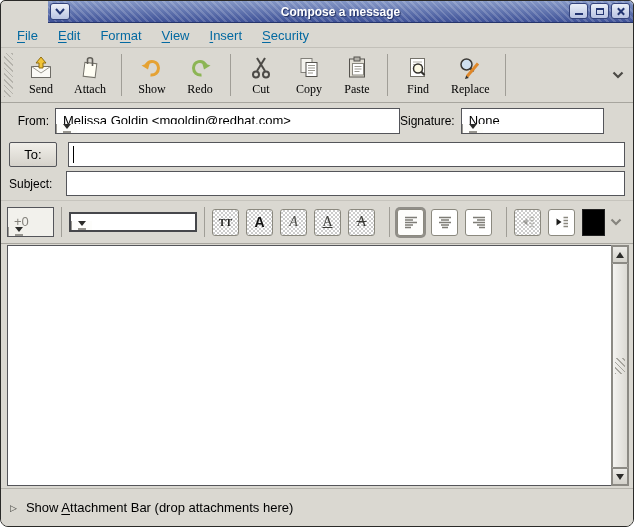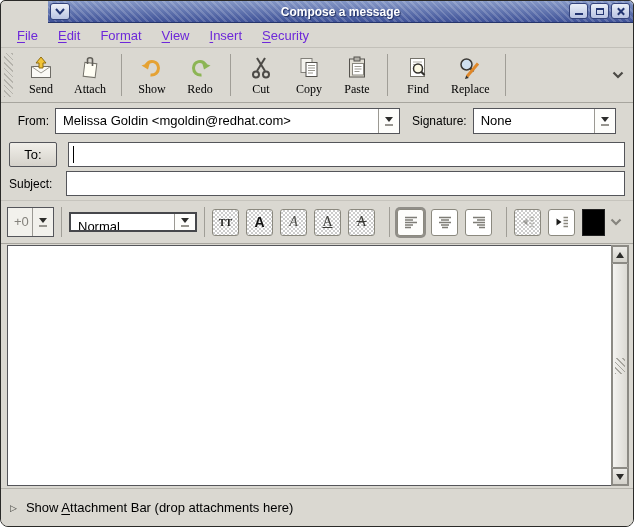--- a/index.html
+++ b/index.html
@@ -45,21 +45,21 @@
   .g-close::before,.g-close::after {
     content:""; position:absolute; left:4px; top:0; width:2px; height:9px; background:#233572;
   }
   .g-close::before { transform:rotate(45deg); }
   .g-close::after { transform:rotate(-45deg); }
   
   .menubar {
     height:25px; flex:0 0 25px; display:flex; align-items:center;
     padding-left:8px; background:#dad8d1; border-bottom:1px solid #c2c0b9;
   }
-  .menu-item { font-size:13px; color:#6d28d9; padding:1px 8px; margin-right:4px; cursor:default; }
+  .menu-item { font-size:13px; color:#0369a1; padding:1px 8px; margin-right:4px; cursor:default; }
   .mn { text-decoration:underline; text-underline-offset:2px; }
   
   .toolbar {
     height:55px; flex:0 0 55px; display:flex; align-items:center;
     border-bottom:1px solid #a7a59e; padding-right:4px;
   }
   .handle {
     width:9px; height:44px; margin:0 4px 0 3px;
     background-image:repeating-linear-gradient(45deg,#b5b3ac 0 1px,transparent 1px 4px);
   }
@@ -71,27 +71,27 @@
   .tbtn .ticon { height:26px; display:flex; align-items:center; }
   .tbtn .tlabel { font-size:12px; color:#000; white-space:nowrap;font-family:Liberation Serif, serif; }
   .tsep { width:1px; height:42px; background:#a09e97; margin:0 6px; }
   .spacer { flex:1; }
   .overflow-btn { width:22px; display:flex; align-items:center; justify-content:center; }
   
   .row { display:flex; align-items:center; }
   .row-from { flex:0 0 36px; padding:5px 8px 5px 8px; }
   .lbl { font-size:12px; color:#000; white-space:nowrap; }
   .lbl-from { width:46px; text-align:right; padding-right:6px; }
-  .combo { display:flex; align-items:stretch; background:#fff; border:1px solid #54555a; height:26px; }
+  .combo { display:flex; align-items:stretch; background:#fff; border:1px solid #54555a; height:26px;flex-direction:column; }
   .combo-text { flex:1; font-size:13px; color:#000; padding:4px 2px 0 7px; white-space:nowrap; overflow:hidden; }
   .combo-arrow { width:21px; border-left:1px solid #9b9993; display:flex; flex-direction:column; align-items:center; justify-content:center; gap:2px; background:#fdfdfb; }
   .tri-dn { width:0; height:0; border-left:4px solid transparent; border-right:4px solid transparent; border-top:5px solid #2c2c2a; }
   .arrow-bar { width:8px; height:2px; background:#97958f; }
   .combo-from { width:345px; }
-  .lbl-sig { margin-left:12px; padding-right:6px; }
+  .lbl-sig { padding-right:6px; }
   .combo-sig { width:143px; }
   .row-to { flex:0 0 30px; padding:2px 8px 2px 8px; }
   .to-btn {
     width:48px; height:25px; font-size:13px; color:#000;
     background:linear-gradient(#f1efe9,#d5d2cb); border:1px solid #54555a; border-radius:2px;
   }
   .entry { position:relative; background:#fff; border:1px solid #54555a; height:25px; flex:1; margin-left:11px; display:flex; align-items:center; }
   .entry input { border:none; outline:none; width:100%; height:100%; font-size:13px; padding:0 4px; background:transparent; font-family:"Liberation Sans",sans-serif; }
   .caret { position:absolute; left:4px; top:3px; width:1px; height:17px; background:#000; }
   .row-subject { flex:0 0 31px; padding:2px 8px 4px 8px; }

